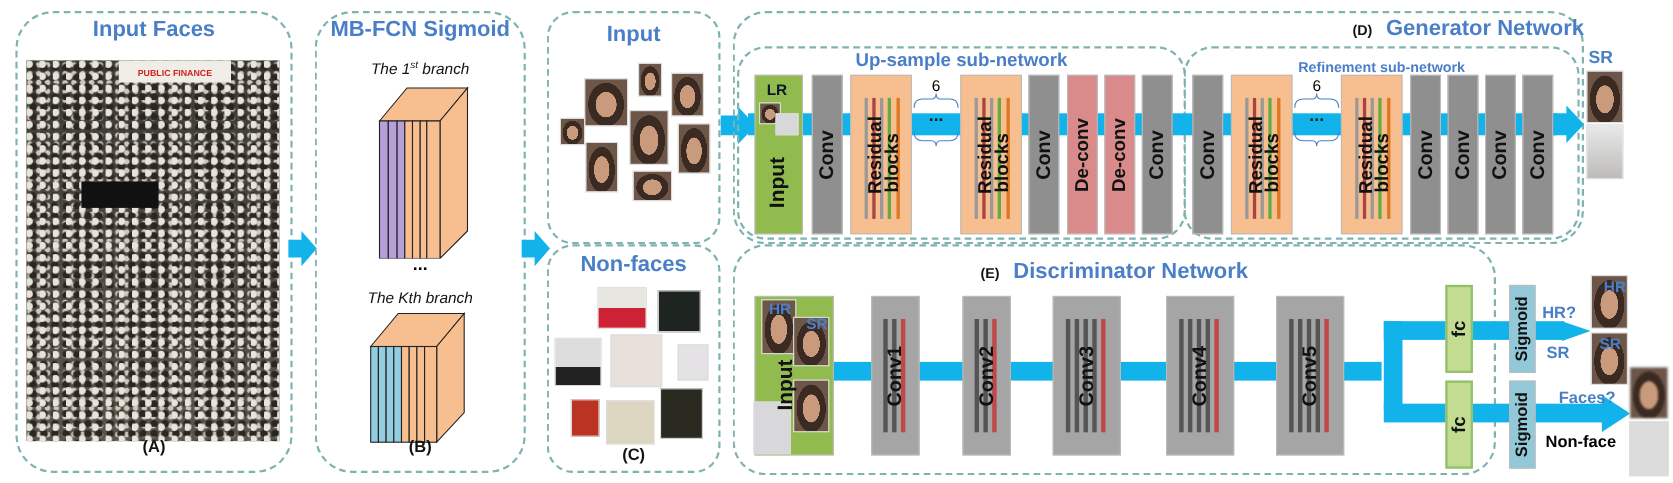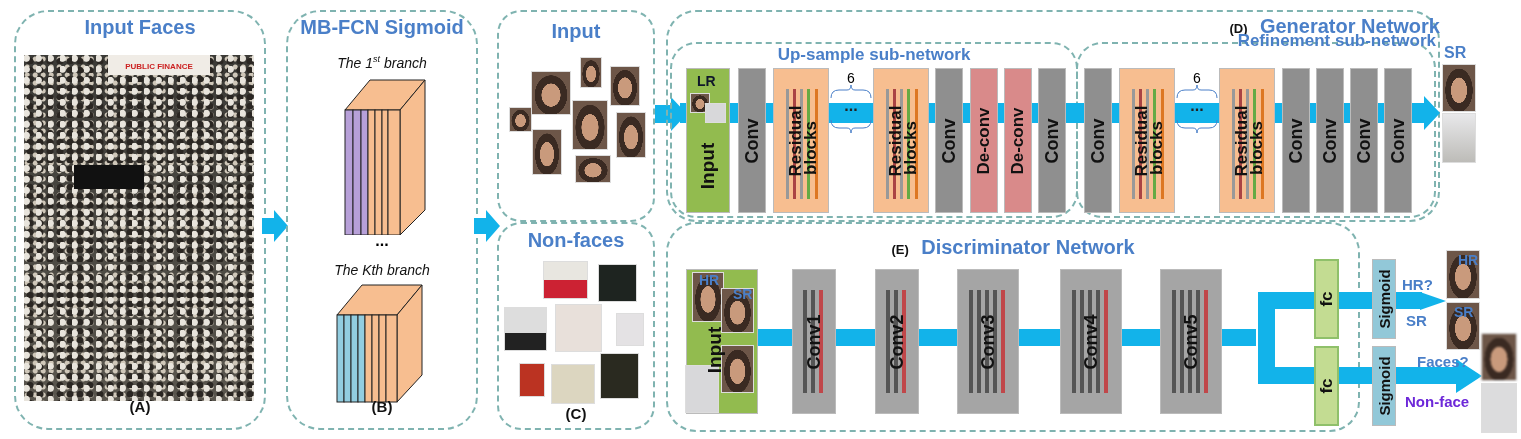--- a/index.html
+++ b/index.html
@@ -112,21 +112,21 @@
   </svg>
 
 <div class="panel" style="left:666px;top:10px;width:774px;height:212px;border-radius:30px;"></div>
 <div style="position:absolute;left:666px;top:15px;width:774px;text-align:right;white-space:nowrap;">
   <span style="font-weight:bold;font-size:13px;color:#111;">(D)</span>
   <span style="font-weight:bold;font-size:20px;color:#4a7fc8;margin-left:8px;">Generator Network</span>
 </div>
 <div class="panel" style="left:670px;top:42px;width:408px;height:176px;border-radius:26px;"></div>
 <div class="title" style="left:670px;top:45px;width:408px;font-size:17px;">Up-sample sub-network</div>
 <div class="panel" style="left:1076px;top:42px;width:360px;height:176px;border-radius:26px;"></div>
-<div class="title" style="left:1076px;top:31px;width:360px;font-size:17px;text-align:right;">Refinement sub-network</div>
+<div class="title" style="left:1076px;top:53px;width:360px;font-size:13px;">Refinement sub-network</div>
 
 <div class="flow" style="left:680px;top:103px;width:735px;height:20px;"></div>
 <svg class="bigarrow" style="left:1412px;top:96px;" width="28" height="34">
     <polygon points="0,7 12,7 12,0 28,17 12,34 12,27 0,27" fill="#12b3ea"></polygon>
   </svg>
 
 <div class="block green" style="left:686px;top:68px;width:44px;height:145px;">
   <div style="position:absolute;left:10px;top:4px;color:#0f172a;font-weight:bold;font-size:14px;">LR</div>
   <div class="thumb face" style="left:3px;top:24px;width:20px;height:20px;"></div>
   <div class="thumb" style="left:18px;top:34px;width:21px;height:20px;background:#d8d8da;"></div>
@@ -297,20 +297,20 @@
 <div class="block lblue" style="left:1372px;top:259px;width:24px;height:80px;">
     <div class="vlabel" style="font-size:15px;">Sigmoid</div>
   </div>
 <div class="block lblue" style="left:1372px;top:346px;width:24px;height:80px;">
     <div class="vlabel" style="font-size:15px;">Sigmoid</div>
   </div>
 
 <div style="position:absolute;left:1402px;top:276px;color:#4a7fc8;font-weight:bold;font-size:15px;">HR?</div>
 <div style="position:absolute;left:1406px;top:312px;color:#4a7fc8;font-weight:bold;font-size:15px;">SR</div>
 <div style="position:absolute;left:1417px;top:353px;color:#4a7fc8;font-weight:bold;font-size:15px;">Faces?</div>
-<div style="position:absolute;left:1405px;top:393px;color:#6d28d9;font-weight:bold;font-size:15px;">Non-face</div>
+<div style="position:absolute;left:1405px;top:393px;color:#000000;font-weight:bold;font-size:15px;">Non-face</div>
 
 <div class="thumb face" style="left:1446px;top:250px;width:34px;height:49px;"></div>
 <div style="position:absolute;left:1458px;top:252px;color:#4a7fc8;font-weight:bold;font-size:14px;">HR</div>
 <div class="thumb face" style="left:1446px;top:302px;width:34px;height:48px;"></div>
 <div style="position:absolute;left:1454px;top:304px;color:#4a7fc8;font-weight:bold;font-size:14px;">SR</div>
 <div class="thumb face" style="left:1481px;top:333px;width:36px;height:48px;filter:blur(1px);"></div>
 <div class="thumb" style="left:1481px;top:383px;width:36px;height:50px;background:#dcdcdd;"></div>
 
 </body></html>

